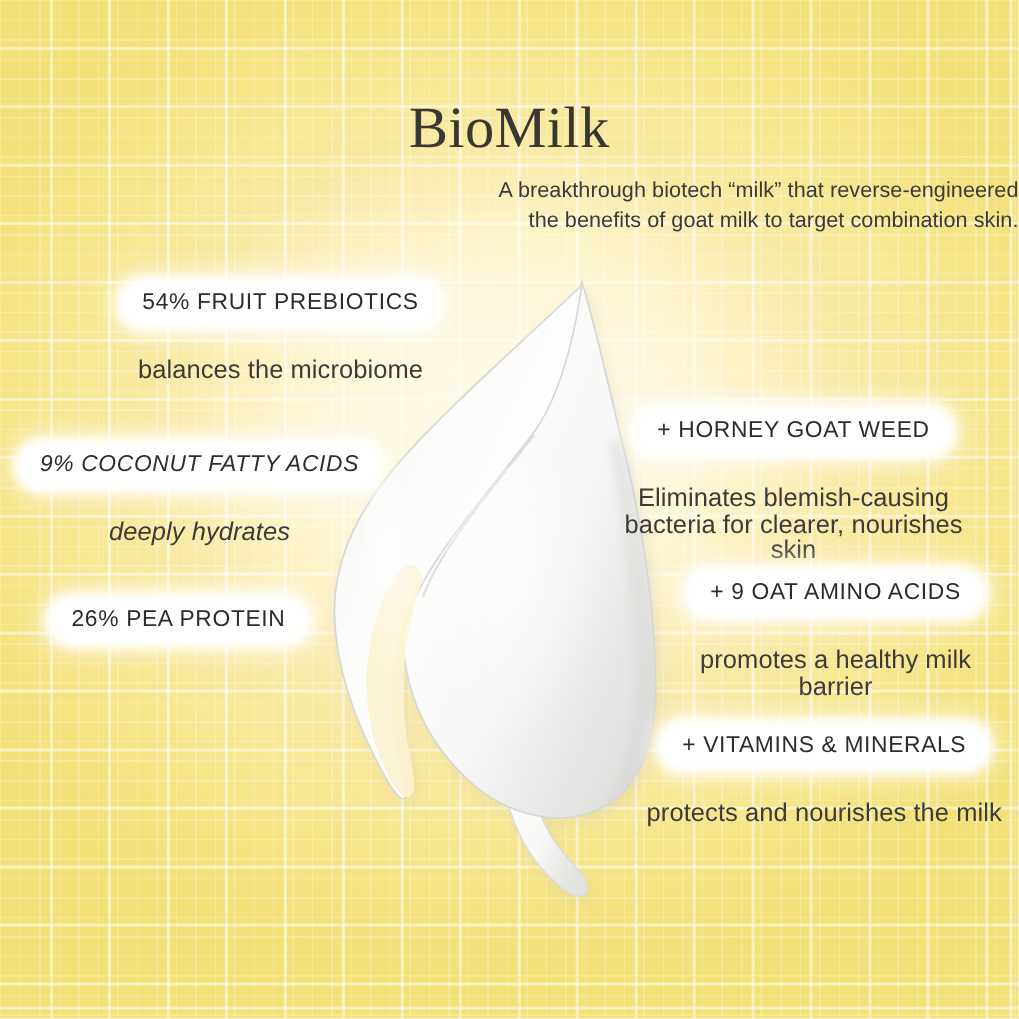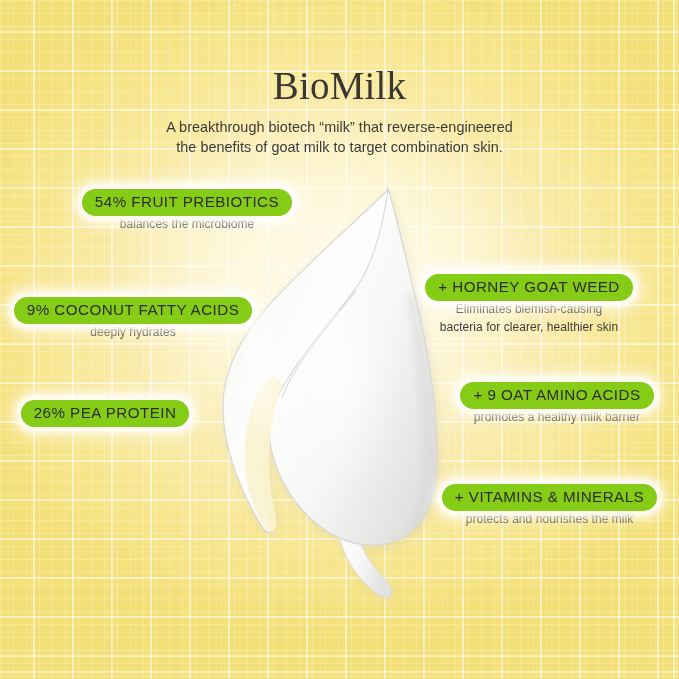--- a/index.html
+++ b/index.html
@@ -87,21 +87,21 @@
     margin: 0;
     font-weight: 400;
   }
   .subtitle {
     margin: 9px 0 0 0;
     font-size: 14.4px;
     line-height: 20px;
     color: #3b3a36;
     letter-spacing: 0.05px;
   }
-  .subtitle .ln { display: block; }
+  .subtitle .ln { display: block; text-align: right; }
 
   
   .art {
     position: absolute;
     left: 0;
     top: 0;
     width: 679px;
     height: 679px;
     pointer-events: none;
   }
@@ -112,40 +112,40 @@
   }
   .callout .heading {
     display: inline-block;
     position: relative;
     font-size: 15.2px;
     line-height: 18px;
     letter-spacing: 0.45px;
     color: #2e2d2a;
     padding: 4px 13px 5px 13px;
     border-radius: 14px;
-    background: #84cc16;
+    background: #ffffff;
     box-shadow:
       0 0 6px 5px rgba(255,255,255,0.92),
       0 0 14px 10px rgba(255,255,255,0.55);
     white-space: nowrap;
   }
   .callout .desc {
-    font-size: 12px;
+    font-size: 17px;
     line-height: 17.5px;
     color: #3c3b37;
-    margin-top: 0;
+    margin-top: 22px;
     letter-spacing: 0.05px;
   }
   .callout .desc .ln { display: block; }
   .align-center{ text-align: center; }
 
   
   #callout-fruit-prebiotics      { left: 58px;  top: 189px; width: 258px; }
-  #callout-coconut-fatty-acids   { left: 6px;   top: 297px; width: 254px; }
-  #callout-pea-protein           { left: 10px;  top: 400px; width: 190px; }
+  #callout-coconut-fatty-acids   { left: 6px;   top: 297px; width: 254px; font-style: italic; }
+  #callout-pea-protein           { left: 24px;  top: 400px; width: 190px; }
   #callout-horney-goat-weed      { left: 404px; top: 274px; width: 250px; }
   #callout-oat-amino-acids       { left: 443px; top: 382px; width: 228px; }
   #callout-vitamins-minerals     { left: 428px; top: 484px; width: 243px; }
 </style>
 </head>
 <body>
 
 <div id="poster">
 
   <div class="bg-wash"></div>
@@ -257,21 +257,21 @@
   </div>
 
   <div class="callout align-center" id="callout-pea-protein">
     <div class="heading">26% PEA PROTEIN</div>
   </div>
 
   <div class="callout align-center" id="callout-horney-goat-weed">
     <div class="heading">+ HORNEY GOAT WEED</div>
     <div class="desc">
       <span class="ln">Eliminates blemish-causing</span>
-      <span class="ln">bacteria for clearer, healthier skin</span>
+      <span class="ln">bacteria for clearer, nourishes skin</span>
     </div>
   </div>
 
   <div class="callout align-center" id="callout-oat-amino-acids">
     <div class="heading">+ 9 OAT AMINO ACIDS</div>
     <div class="desc">
       <span class="ln">promotes a healthy milk barrier</span>
     </div>
   </div>
 

